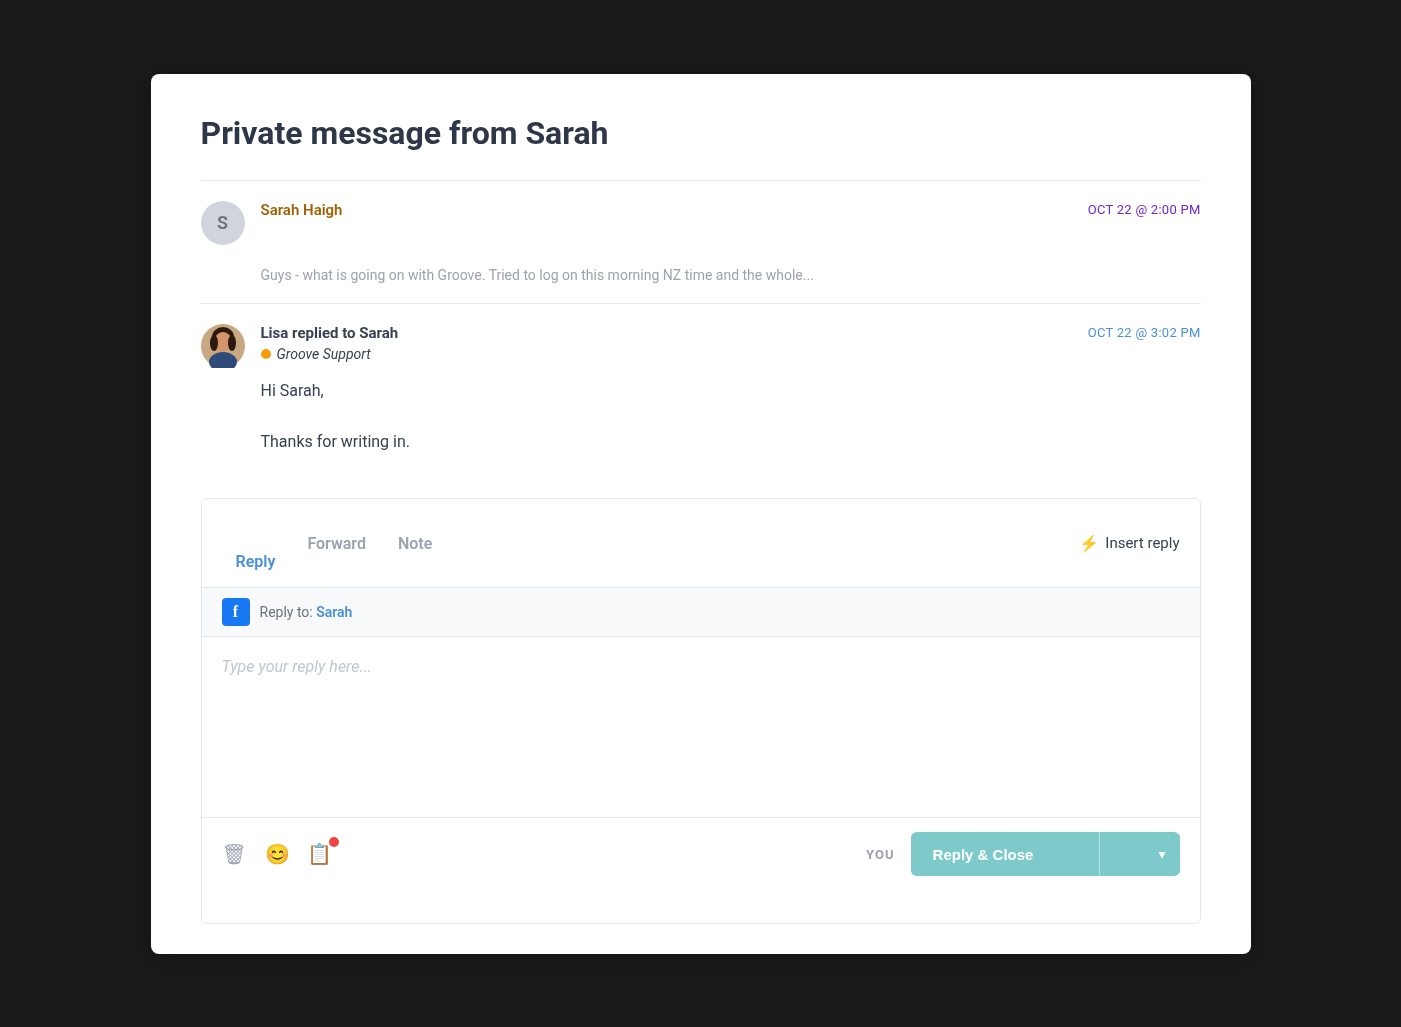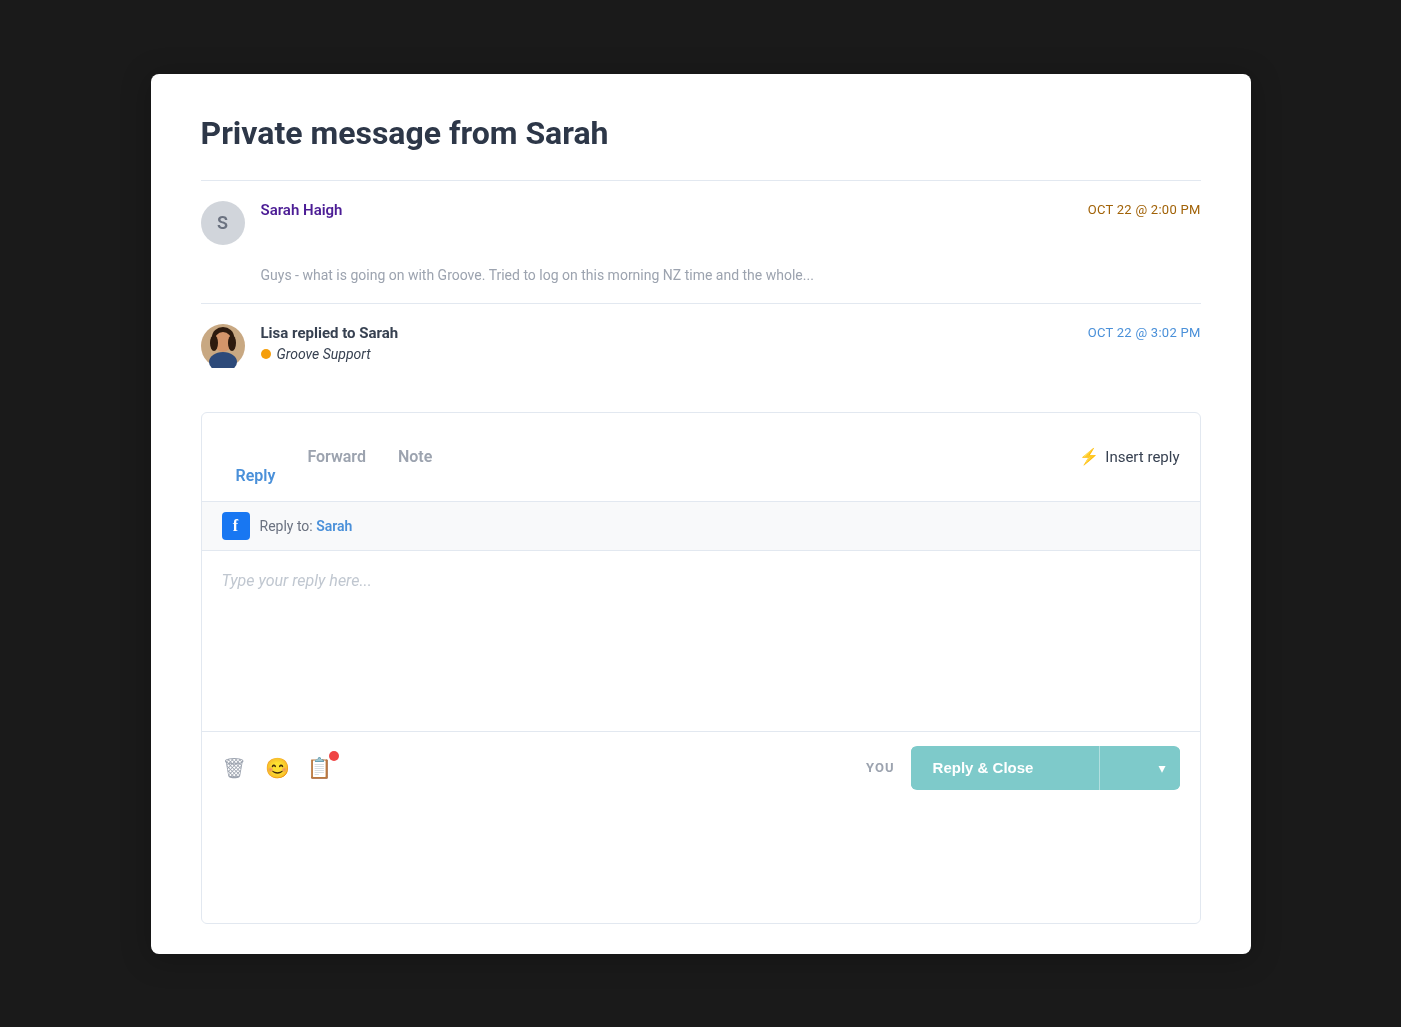--- a/index.html
+++ b/index.html
@@ -78,26 +78,26 @@
     .message-header {
       display: flex;
       justify-content: space-between;
       align-items: center;
       margin-bottom: 4px;
     }
 
     .sender-name {
       font-size: 15px;
       font-weight: 600;
-      color: #4c1d95;
+      color: #a16207;
     }
 
     .timestamp {
       font-size: 13px;
-      color: #a16207;
+      color: #6d28d9;
       letter-spacing: 0.02em;
     }
 
     .timestamp.blue {
       color: #4a90d9;
     }
 
     .message-preview {
       font-size: 14px;
       color: #9ca3af;
@@ -359,20 +359,25 @@
     </div>
     <div class="message-content">
       <div class="message-header">
         <span class="replied-name">Lisa replied to Sarah</span>
         <span class="timestamp blue">OCT 22 @ 3:02 PM</span>
       </div>
       <div style="display:flex; align-items:center; gap:6px; margin-bottom: 4px;">
         <span class="status-dot"></span>
         <span class="mailbox-label">Groove Support</span>
       </div>
+      <div class="message-body">
+        <p>Hi Sarah,</p>
+        <br>
+        <p>Thanks for writing in.</p>
+      </div>
     </div>
   </div>
 
   <div class="compose-panel">
 
     <div class="compose-tabs">
       <a class="tab-item active">Reply</a>
       <a class="tab-item">Forward</a>
       <a class="tab-item">Note</a>
 

